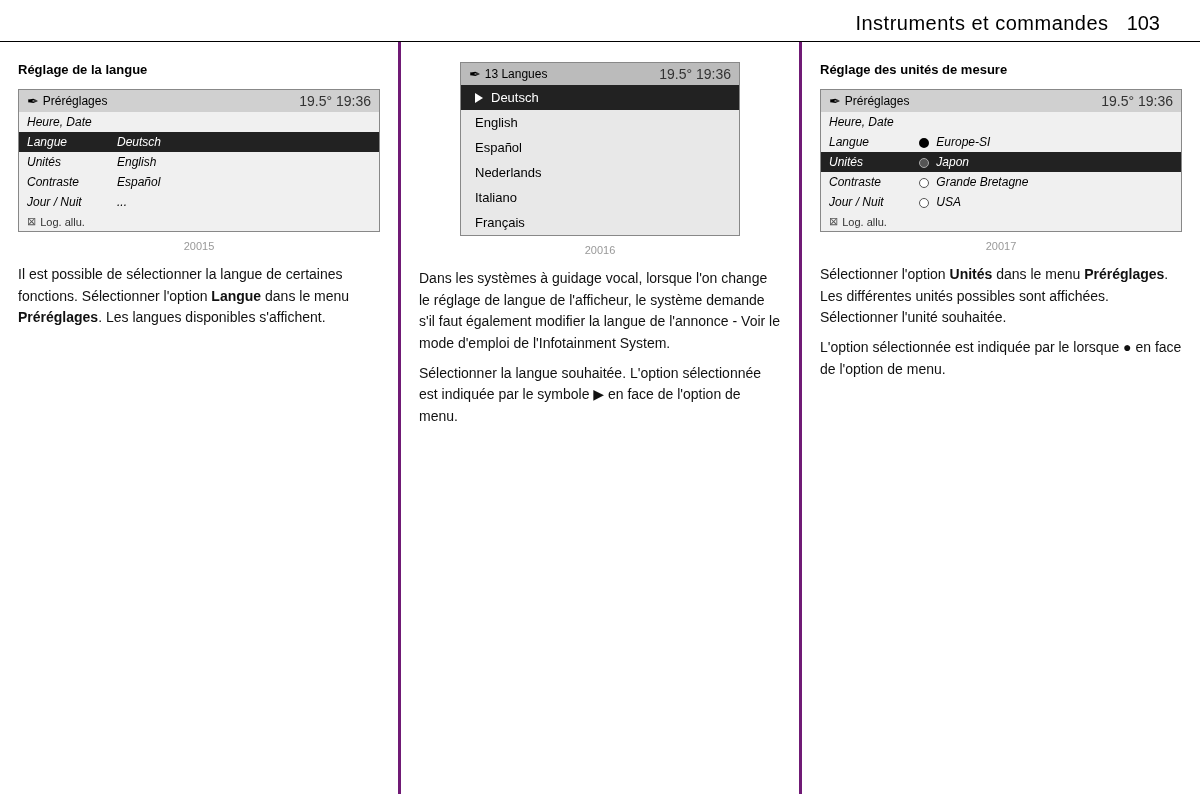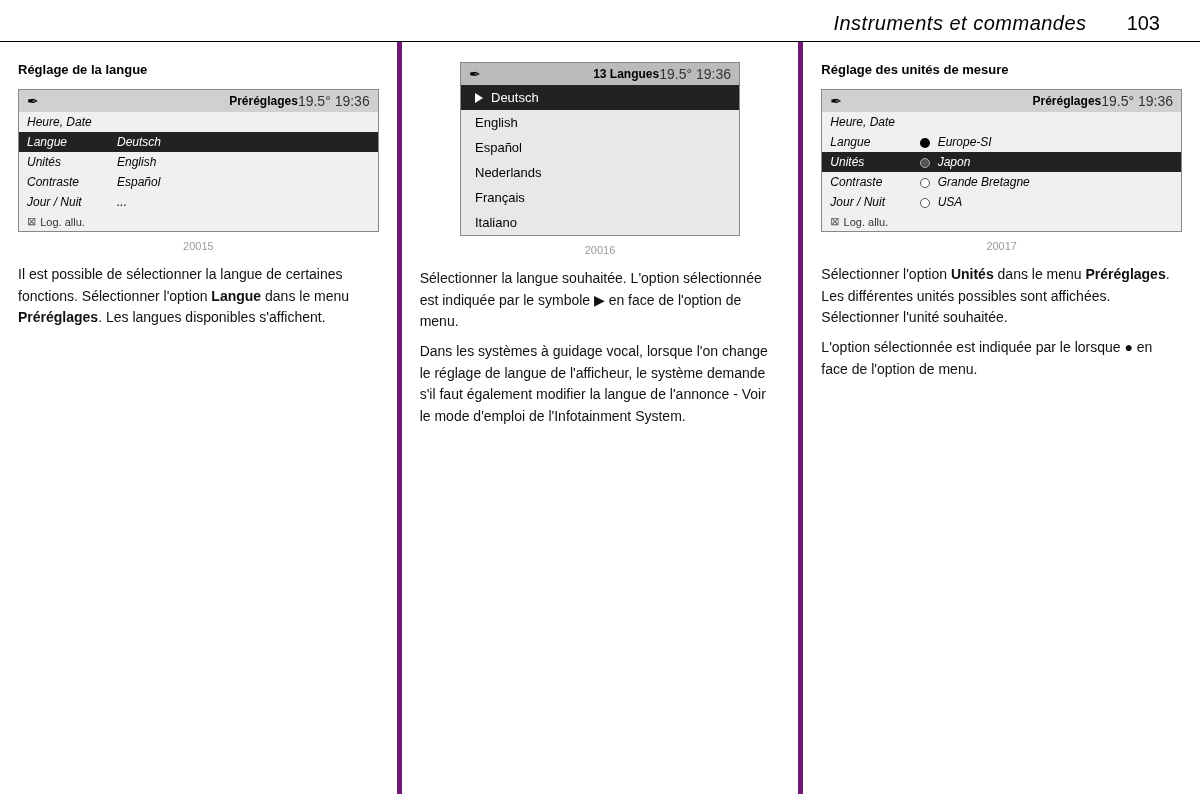--- a/index.html
+++ b/index.html
@@ -18,37 +18,36 @@
       display: flex;
       justify-content: flex-end;
       align-items: flex-end;
       padding: 12px 40px 6px 40px;
       border-bottom: 1px solid #000;
     }
     .page-header-title {
       font-size: 20px;
       font-weight: normal;
       letter-spacing: 0.5px;
-      margin-right: 40px;
-      font-style: italic;
+      margin-right: 18px;
     }
     .page-number {
       font-size: 20px;
       font-weight: normal;
     }
 
     
     .main-content {
       display: flex;
       height: calc(100% - 50px);
     }
     .column {
       flex: 1;
       padding: 20px 18px;
-      border-right: 5px solid #701a75;
+      border-right: 3px solid #701a75;
       position: relative;
     }
     .column:last-child {
       border-right: none;
     }
 
     
     .section-heading {
       font-size: 13px;
       font-weight: bold;
@@ -68,23 +67,22 @@
       align-items: center;
       background: #d0d0d0;
       padding: 3px 8px;
       font-size: 12px;
     }
     .device-header-icon {
       font-size: 14px;
       margin-right: 4px;
     }
     .device-header-title {
-      font-weight: bold;
+      font-weight: normal;
       flex: 1;
-      text-align: right;
     }
     .device-header-info {
       font-size: 14px;
       color: #333;
     }
 
     
     .menu-row {
       display: flex;
       align-items: center;
@@ -282,31 +280,31 @@
       <div class="lang-list-item">
         <span>English</span>
       </div>
       <div class="lang-list-item">
         <span>Español</span>
       </div>
       <div class="lang-list-item">
         <span>Nederlands</span>
       </div>
       <div class="lang-list-item">
+        <span>Italiano</span>
+      </div>
+      <div class="lang-list-item">
         <span>Français</span>
       </div>
-      <div class="lang-list-item">
-        <span>Italiano</span>
-      </div>
     </div>
     <div class="img-number">20016</div>
 
     <div class="body-text">
+      <p>Dans les systèmes à guidage vocal, lorsque l'on change le réglage de langue de l'afficheur, le système demande s'il faut également modifier la langue de l'annonce - Voir le mode d'emploi de l'Infotainment System.</p>
       <p>Sélectionner la langue souhaitée. L'option sélectionnée est indiquée par le symbole ▶ en face de l'option de menu.</p>
-      <p>Dans les systèmes à guidage vocal, lorsque l'on change le réglage de langue de l'afficheur, le système demande s'il faut également modifier la langue de l'annonce - Voir le mode d'emploi de l'Infotainment System.</p>
     </div>
   </div>
 
   <div class="column">
     <div class="section-heading">Réglage des unités de mesure</div>
 
     <div class="units-screen">
       <div class="device-header">
         <span class="device-header-icon">✒</span>
         <span class="device-header-title">Préréglages</span>

